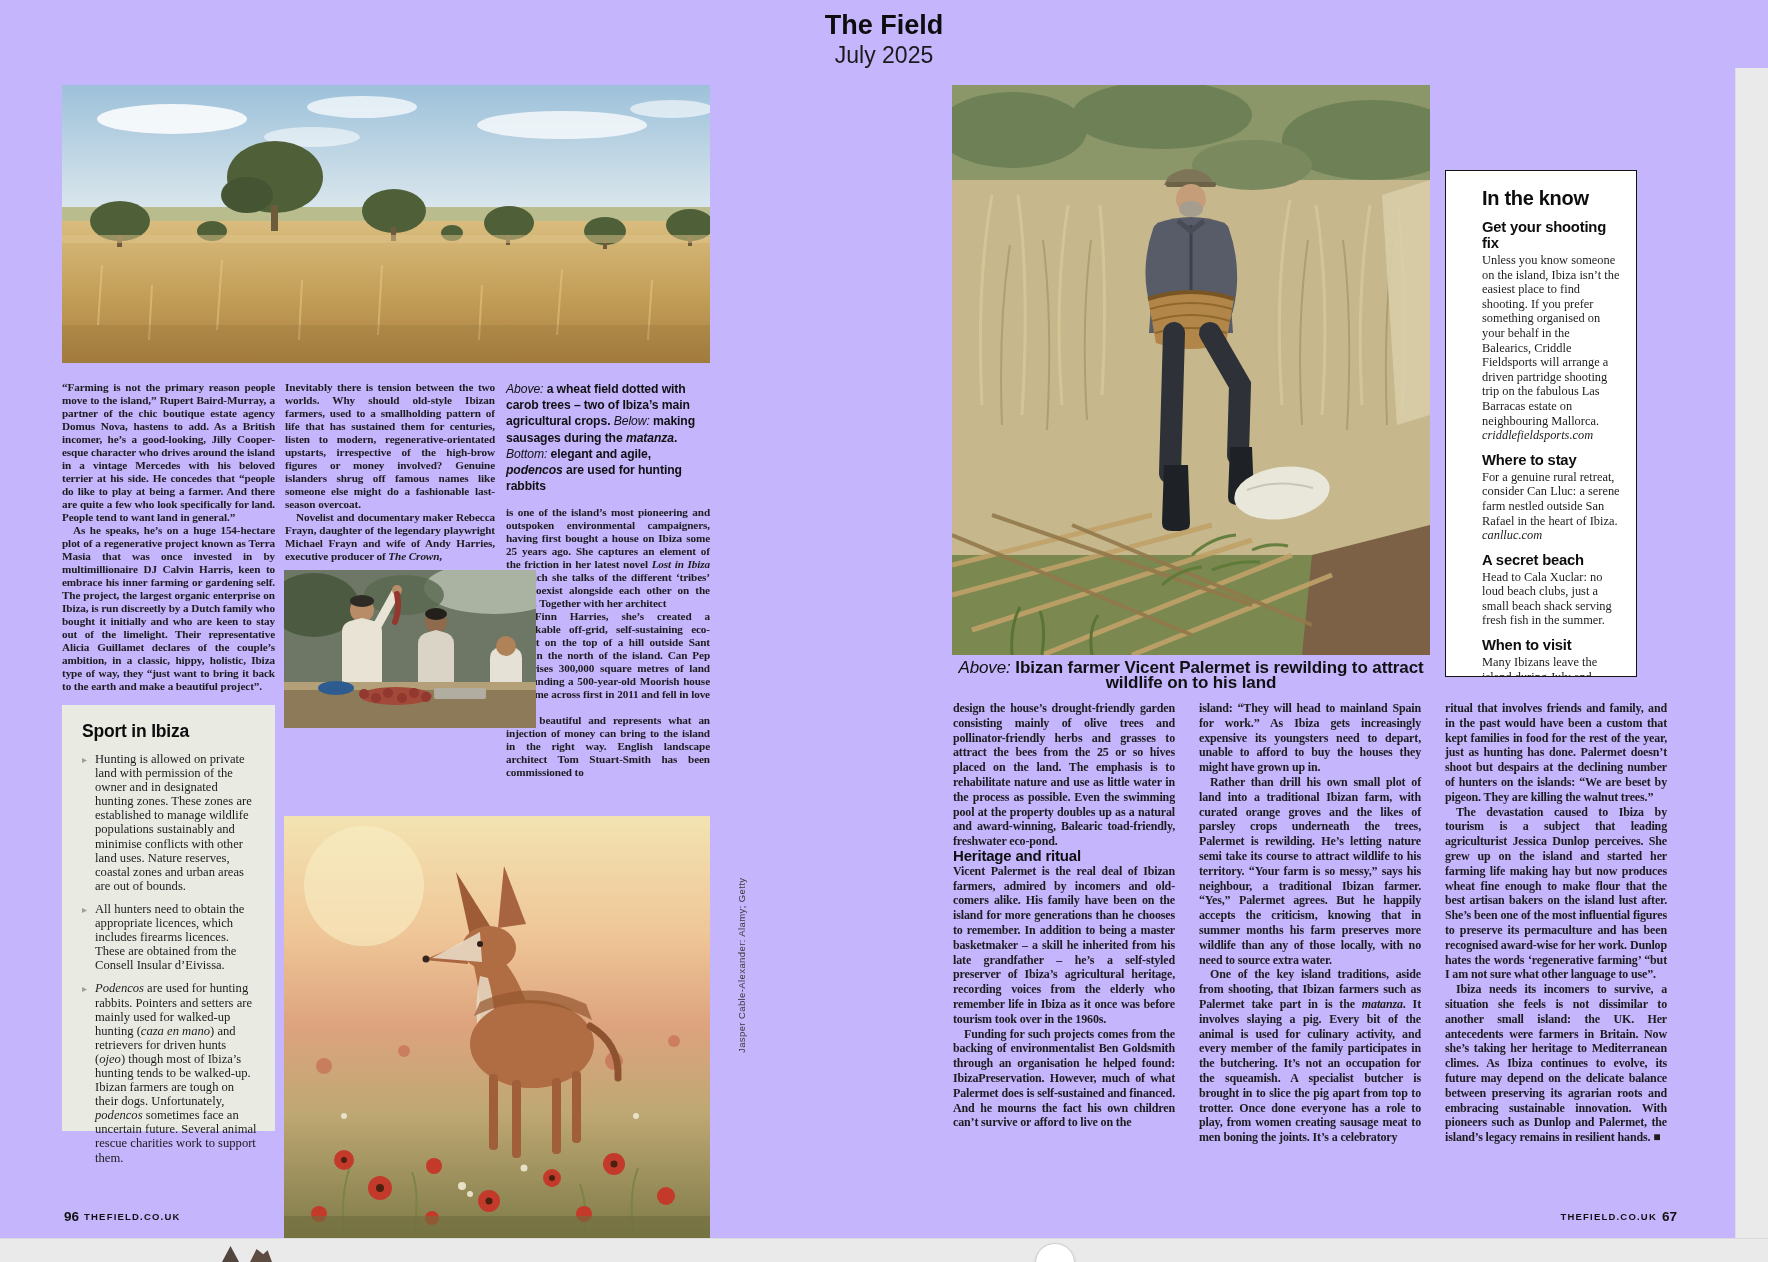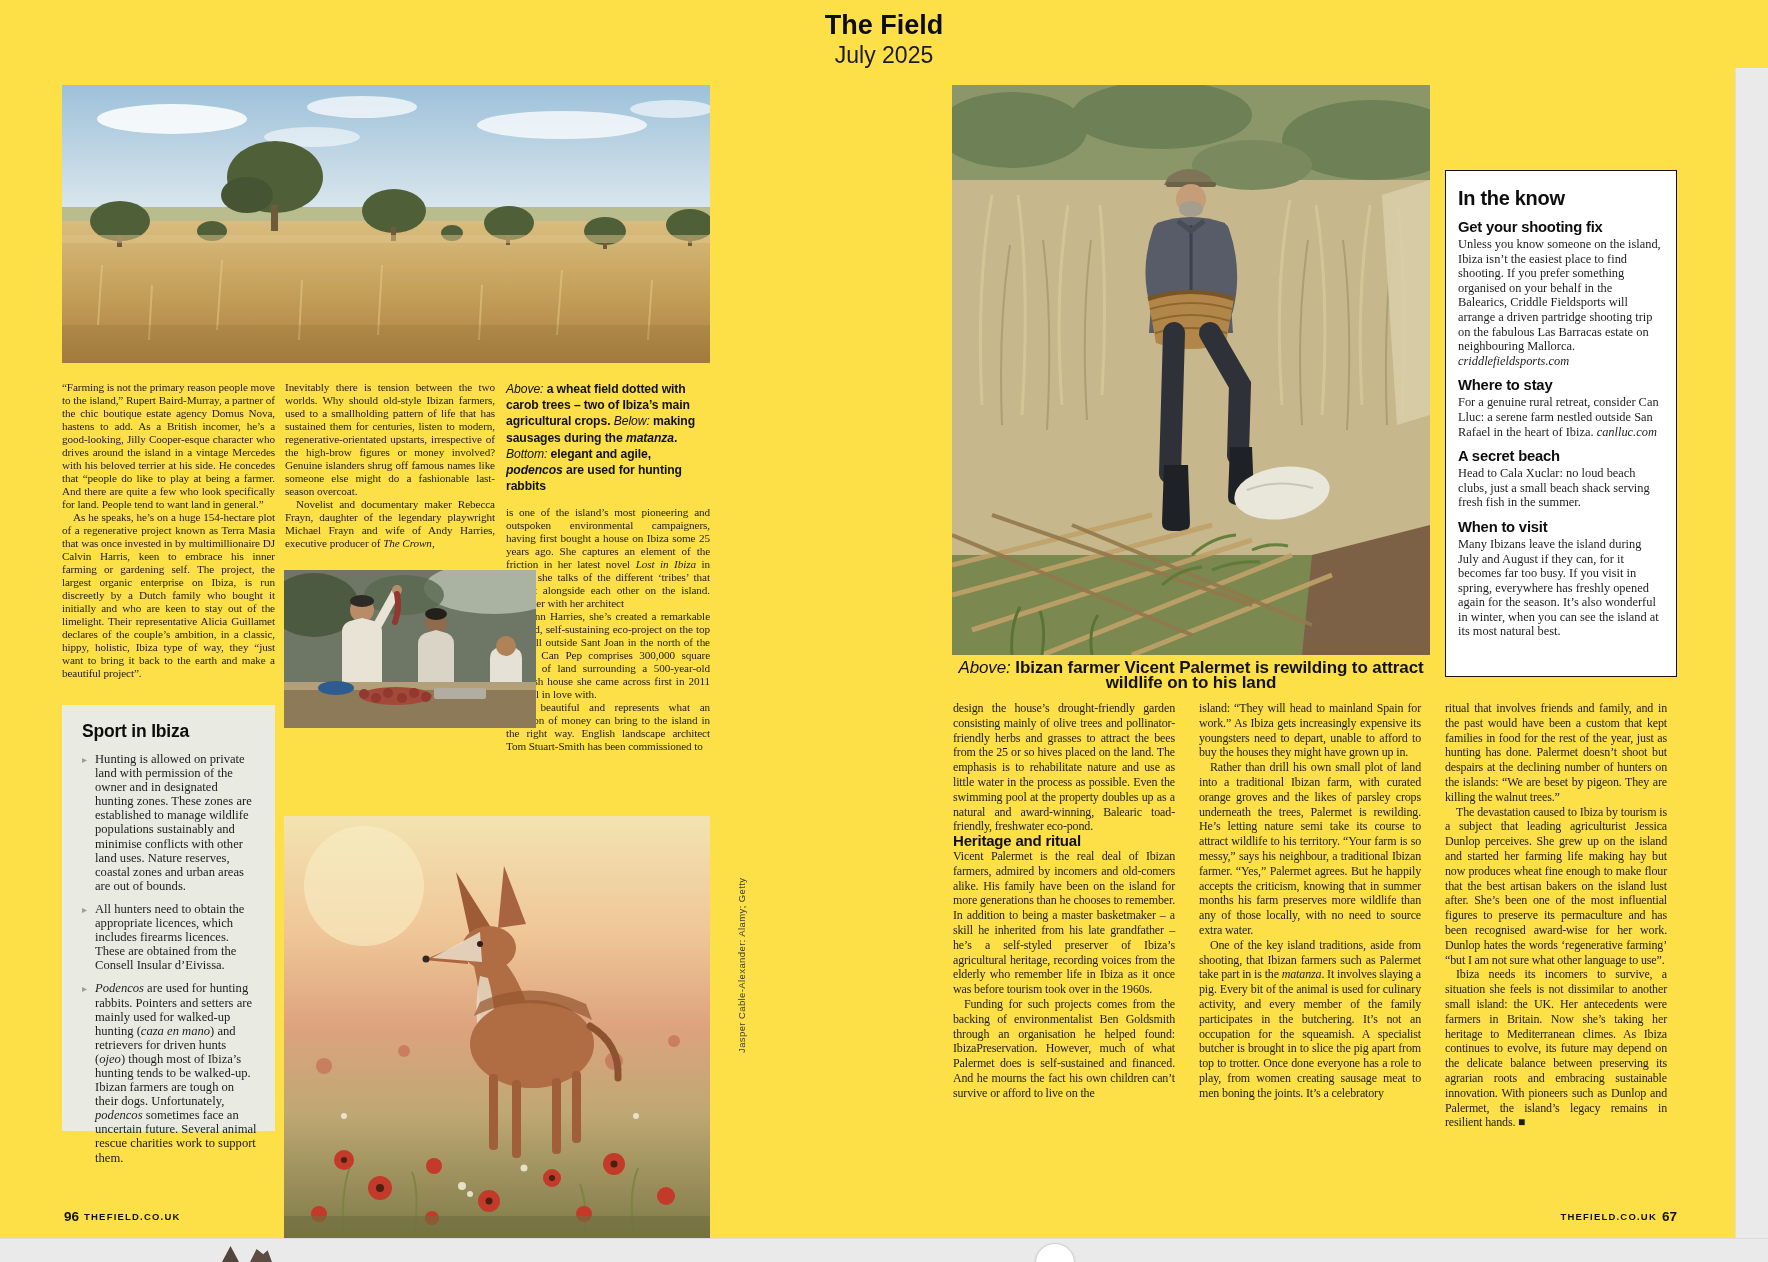--- a/index.html
+++ b/index.html
@@ -1,36 +1,36 @@
 <!DOCTYPE html>
 <html><head>
 <meta charset="utf-8">
 <style>
   html,body{margin:0;padding:0;background:#fff;overflow:hidden;}
-  .canvas{position:relative;width:1768px;height:1262px;background:#fde047;
+  .canvas{position:relative;width:1768px;height:1262px;background:#c4b5fd;
           font-family:"Liberation Sans",sans-serif;color:#161616;overflow:hidden;}
 
   
   .mag-title{position:absolute;top:10px;left:0;right:0;text-align:center;
              font-size:27px;font-weight:bold;color:#0d0d0d;}
   .mag-issue{position:absolute;top:42px;left:0;right:0;text-align:center;
              font-size:23px;color:#1a1a1a;}
 
   
   .photo{position:absolute;overflow:hidden;}
   .photo svg{display:block;width:100%;height:100%;}
   #wheat{left:62px;top:85px;width:648px;height:278px;}
   #sausage{left:284px;top:570px;width:252px;height:158px;}
   #dog{left:284px;top:816px;width:426px;height:422px;}
   #farmer{left:952px;top:85px;width:478px;height:570px;}
 
   
   .serifcol{position:absolute;font-family:"Liberation Serif",serif;color:#1c1c1c;
             text-align:justify;}
-  .serifcol p{margin:0;}
+  .serifcol p{margin:0;font-weight:bold;}
   .lp{font-size:11.2px;line-height:13px;letter-spacing:-0.1px;}
   .rp{font-size:12px;line-height:14.8px;letter-spacing:-0.15px;}
   .ind{text-indent:11px;}
   #col1{left:62px;top:381px;width:213px;}
   #col2{left:285px;top:381px;width:210px;}
   #col3{left:506px;top:381px;width:204px;}
   .cap3{font-family:"Liberation Sans",sans-serif;font-weight:bold;font-size:12.2px;
         line-height:16.2px;text-align:left;color:#111;margin:0 0 12px 0;letter-spacing:-0.1px;}
   .cap3 i{font-weight:normal;font-style:italic;}
   .cap3 em{font-style:italic;font-weight:bold;}
@@ -49,23 +49,23 @@
           font-family:"Liberation Serif",serif;font-size:12.6px;line-height:14.1px;
           color:#1c1c1c;text-align:left;}
   .bmark{position:absolute;left:0;top:1px;color:#99a291;font-size:10px;}
 
   
   #farmercap{position:absolute;left:952px;top:660px;width:478px;text-align:center;
              font-size:17px;font-weight:bold;line-height:15px;color:#111;letter-spacing:-0.1px;}
   .capi i{font-weight:normal;font-style:italic;}
 
   
-  #knowbox{position:absolute;left:1445px;top:170px;width:232px;height:507px;
+  #knowbox{position:absolute;left:1445px;top:170px;width:192px;height:507px;
            border:1.5px solid #141414;background:#fff;box-sizing:border-box;
-           padding:16px 14px 0 12px;overflow:hidden;}
+           padding:16px 14px 0 36px;overflow:hidden;}
   .know-title{font-size:20px;font-weight:bold;letter-spacing:-0.3px;margin:0 0 4px 0;color:#0d0d0d;}
   .know-h{font-size:14.8px;font-weight:bold;letter-spacing:-0.2px;margin:9px 0 2px 0;color:#0d0d0d;}
   .know-b{font-family:"Liberation Serif",serif;font-size:12.4px;line-height:14.6px;
           color:#1c1c1c;text-align:left;}
 
   
   #credit{position:absolute;left:736px;top:858px;height:195px;
           writing-mode:vertical-rl;transform:rotate(180deg);
           font-size:9.5px;color:#3a3a3a;letter-spacing:0.4px;white-space:nowrap;}
 

